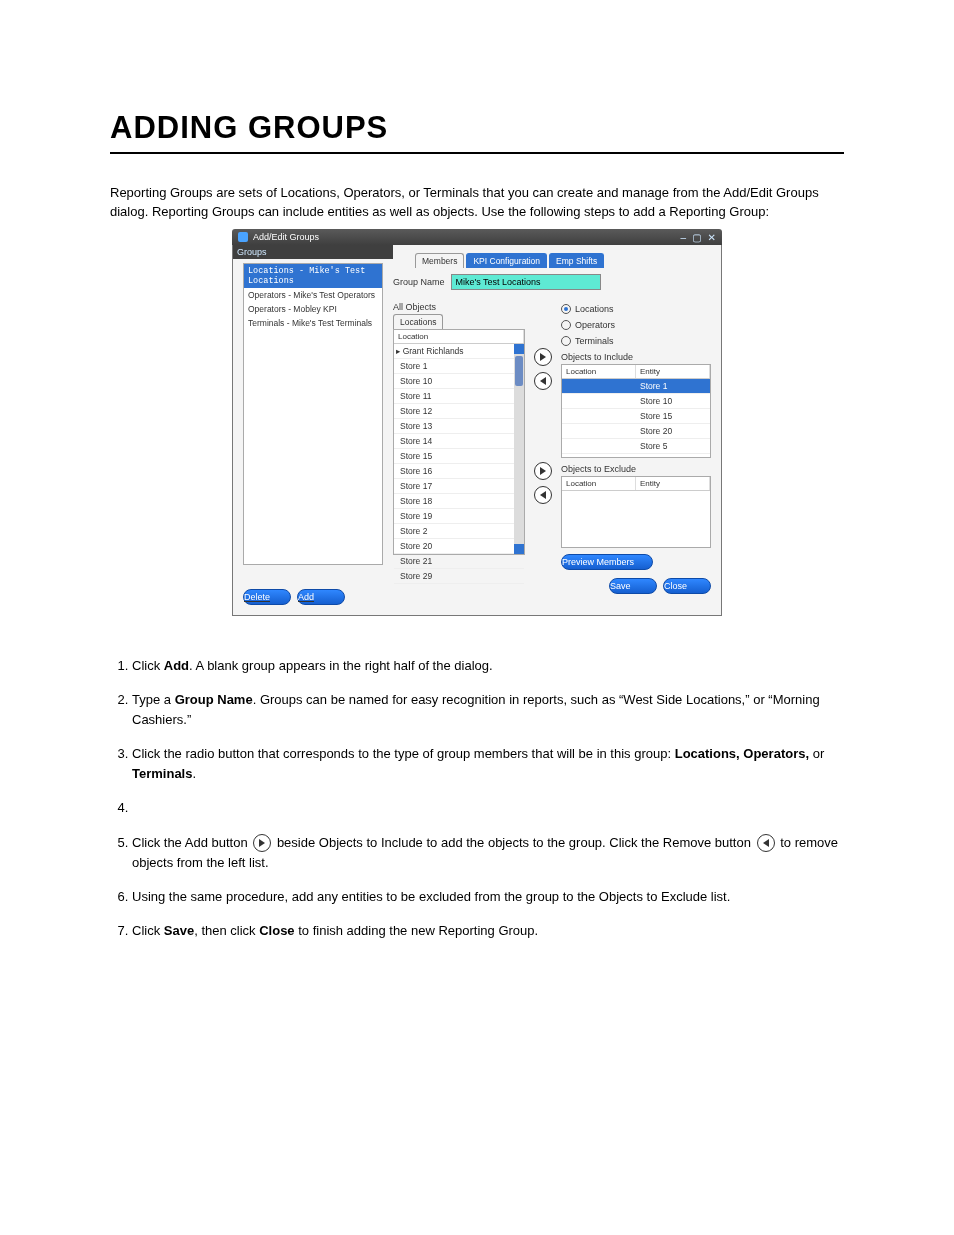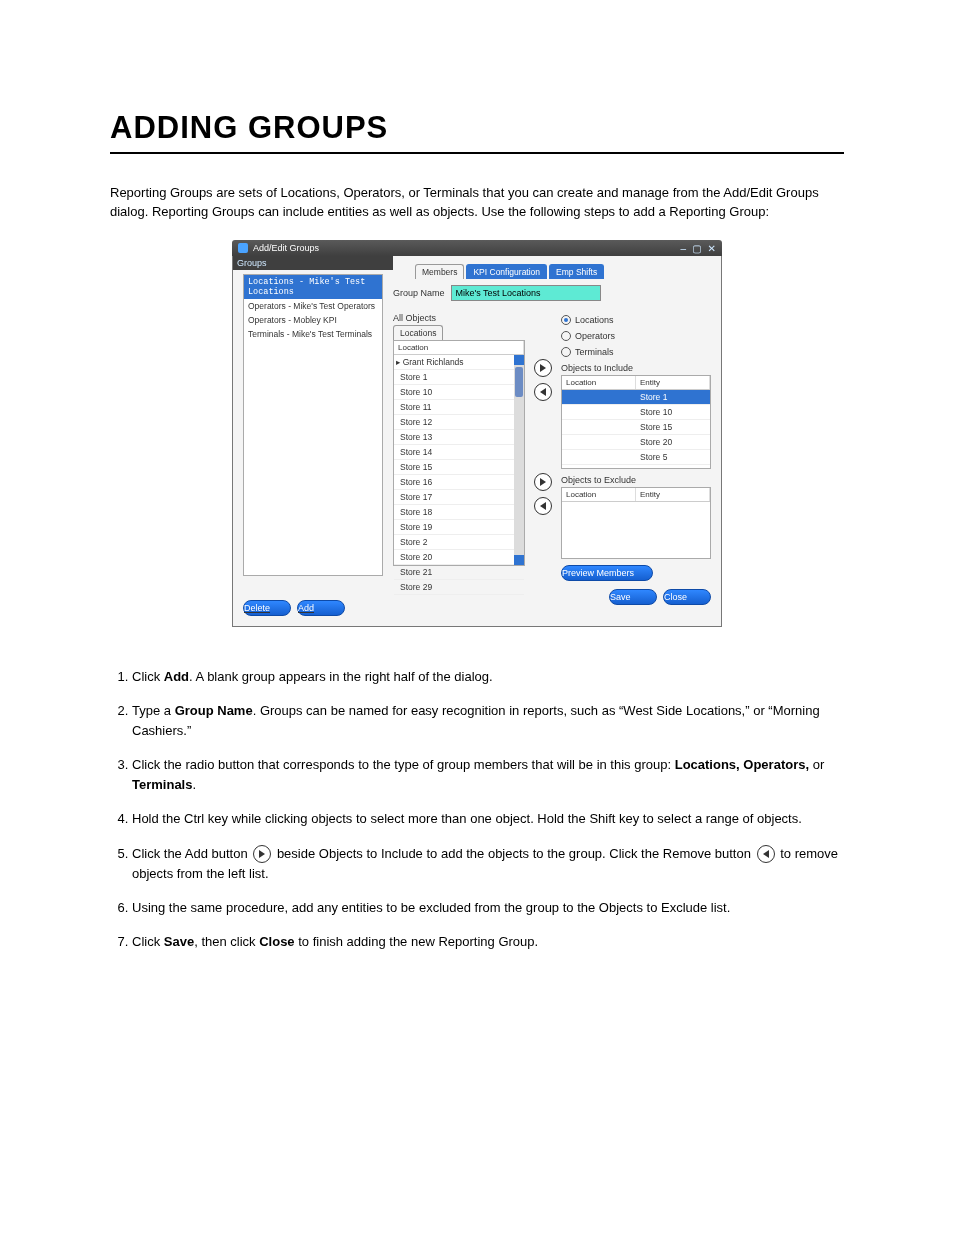--- a/index.html
+++ b/index.html
@@ -1,19 +1,19 @@
 <!DOCTYPE html>
 <html><head>
 <meta charset="utf-8">
 <style>
   body { margin:0; background:#fff; font-family: Arial, Helvetica, sans-serif; width:954px; }
   .page { padding: 110px 110px 60px 110px; }
   h1 { font-family: Arial Black, Arial, sans-serif; font-weight:900; font-size:31px; letter-spacing:1px; margin:0 0 6px 0; }
   .rule { border:0; border-top:2px solid #000; margin:0 0 30px 0; }
-  .lead { font-size:13px; color:#000; line-height:1.45; margin:0 0 18px 0; }
+  .lead { font-size:13px; color:#000; line-height:1.45; margin:0 0 7px 0; }
 
   
   .shot { width:490px; margin: 0 auto 40px auto; font-size:9px; color:#333; }
   .titlebar { background: linear-gradient(#5a5a5a,#3f3f3f); color:#fff; padding:3px 6px; border-radius:3px 3px 0 0; display:flex; align-items:center; position:relative; }
   .titlebar .ticon { width:10px; height:10px; background:#4aa3ff; border-radius:2px; margin-right:5px; }
   .winbtns { position:absolute; right:6px; top:3px; display:flex; gap:6px; color:#cfe8ff; font-size:10px; }
   .dlgbody { background:#f4f4f4; border:1px solid #777; border-top:0; padding:8px 10px 10px 10px; }
   .cols { display:flex; gap:10px; }
   .leftcol { width:140px; }
   .leftcol .lbl { color:#cfe8ff; font-size:9px; margin-bottom:2px; }
@@ -243,21 +243,20 @@
     <li>
       <span>Click </span><span class="bold">Add</span><span>. A blank group appears in the right half of the dialog.</span>
     </li>
     <li>
       <span>Type a </span><span class="bold">Group Name</span><span>. Groups can be named for easy recognition in reports, such as “West Side Locations,” or “Morning Cashiers.”</span>
     </li>
     <li>
       <span>Click the radio button that corresponds to the type of group members that will be in this group: </span><span class="bold">Locations, Operators, </span><span> or </span><span class="bold">Terminals</span><span>.</span>
     </li>
     <li>
-      <div class="sub">Hold the Ctrl key while clicking objects to select more than one object. Hold the Shift key to select a range of objects.</div>
     </li>
     <li>
       <span>Click the Add button </span>
       <span class="inline-icon">
           <span class="tri r" style="border-top:4px solid transparent;border-bottom:4px solid transparent;border-left:6px solid #333;"></span>
         </span>
       <span> beside Objects to Include to add the objects to the group. Click the Remove button </span>
       <span class="inline-icon">
           <span class="tri l" style="border-top:4px solid transparent;border-bottom:4px solid transparent;border-right:6px solid #333;"></span>
         </span>

